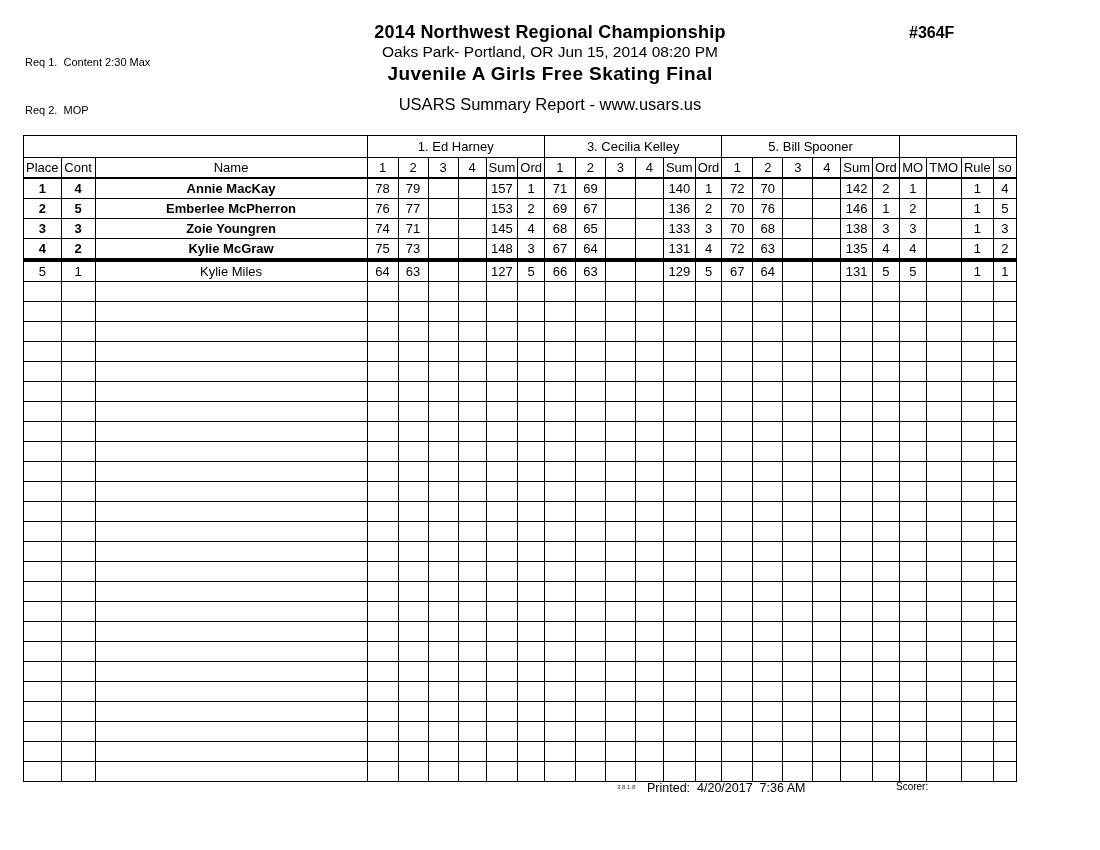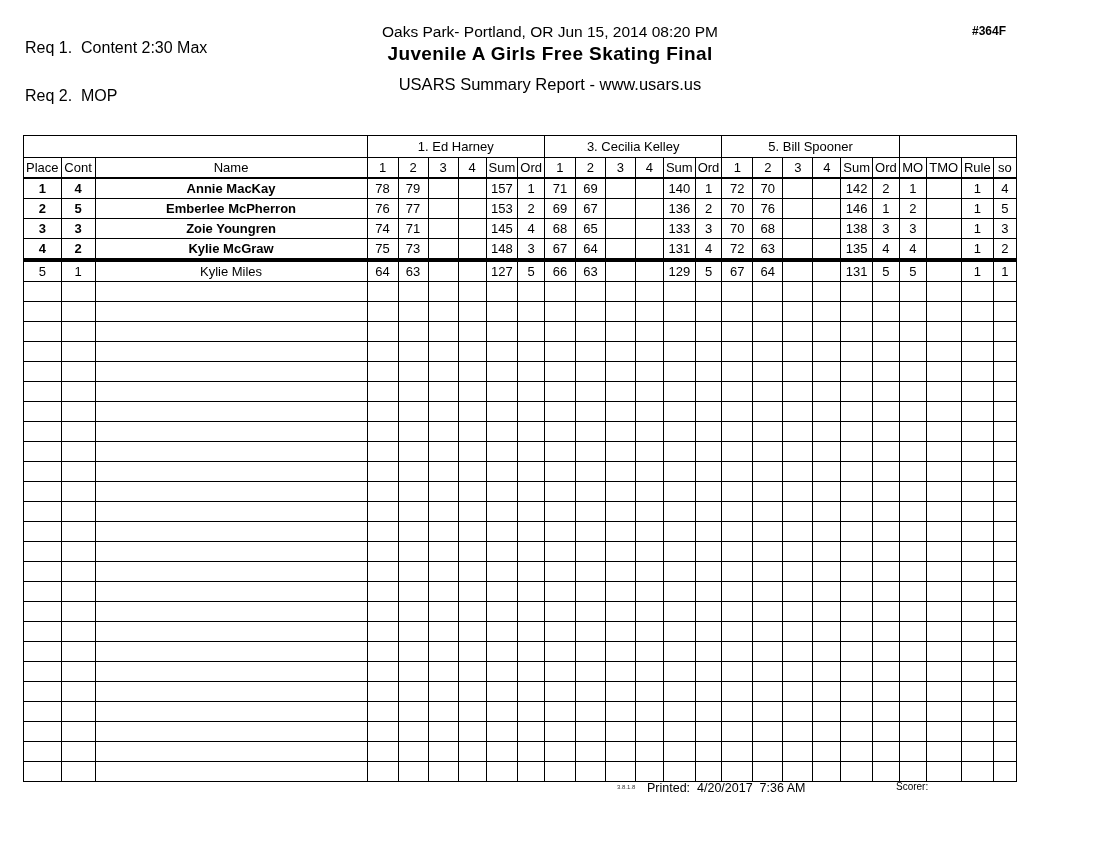--- a/index.html
+++ b/index.html
@@ -3,27 +3,27 @@
 <meta charset="utf-8">
 <style>
   html,body{margin:0;padding:0;}
   body{
     width:1100px;height:850px;position:relative;
     background:#ffffff;color:#000;
     font-family:"Liberation Sans","DejaVu Sans",sans-serif;
     overflow:hidden;
   }
   
-  .req-block{position:absolute;left:25px;top:8px;font-size:16px;line-height:16px;white-space:pre;}
+  .req-block{position:absolute;left:25px;top:22px;font-size:11px;line-height:16px;white-space:pre;}
   .title-block{position:absolute;left:0;top:22px;width:1100px;text-align:center;}
   .title-line1{font-size:18px;font-weight:bold;line-height:20px;letter-spacing:.2px;}
   .title-line2{font-size:15.5px;line-height:19px;}
   .title-line3{font-size:19px;font-weight:bold;line-height:25px;letter-spacing:.4px;}
   .title-line4{font-size:16.5px;line-height:24px;margin-top:6px;}
-  .event-number{position:absolute;left:972px;top:24px;font-size:12px;font-weight:bold;}
+  .event-number{position:absolute;left:909px;top:24px;font-size:16px;font-weight:bold;}
   
   table.report{
     position:absolute;left:23px;top:135px;
     border-collapse:collapse;table-layout:fixed;
     font-size:13px;
   }
   table.report td,table.report th{
     border:1px solid #000;
     height:19px;line-height:19px;
     padding:0 2px;margin:0;
@@ -56,20 +56,21 @@
 </style>
 </head>
 <body>
 
 <div class="req-block">
   <div>Req 1.  Content 2:30 Max</div>
   <div>Req 2.  MOP</div>
 </div>
 
 <div class="title-block">
+  <div class="title-line1">2014 Northwest Regional Championship</div>
   <div class="title-line2">Oaks Park- Portland, OR  Jun 15, 2014  08:20 PM</div>
   <div class="title-line3">Juvenile A Girls Free Skating Final</div>
   <div class="title-line4">USARS Summary Report - www.usars.us</div>
 </div>
 
 <div class="event-number">#364F</div>
 
 <table class="report" id="report-table">
   <colgroup id="report-cols">
       <col style="width: 34px;">

